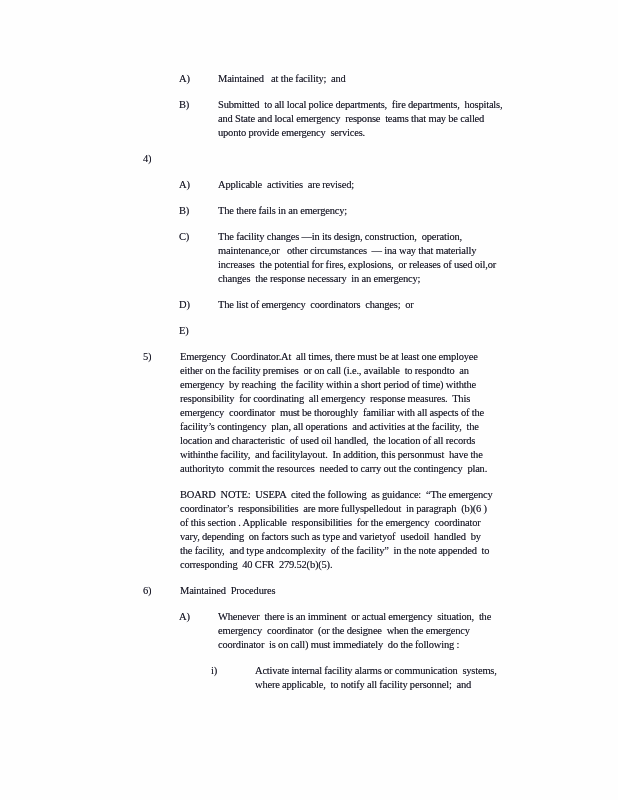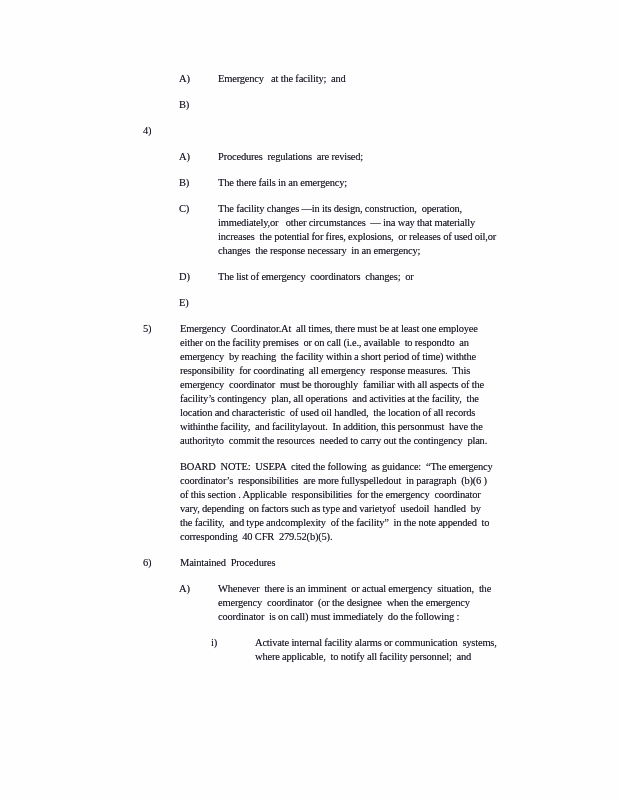--- a/index.html
+++ b/index.html
@@ -37,45 +37,48 @@
   .l3 .lbl { width: 44px; }
   .note { padding-left: 180px; }
 </style>
 </head>
 <body>
 
 <div class="page">
 
   <div class="row l2">
     <span class="lbl">A)</span>
-    <span class="txt">Emergency   at the facility;  and</span>
+    <span class="txt">Maintained   at the facility;  and</span>
   </div>
 
   <div class="row l2">
     <span class="lbl">B)</span>
+    <span class="txt">Submitted  to all local police departments,  fire departments,  hospitals,
+and State and local emergency  response  teams that may be called
+uponto provide emergency  services.</span>
   </div>
 
   <div class="row l1">
     <span class="lbl">4)</span>
   </div>
 
   <div class="row l2">
     <span class="lbl">A)</span>
-    <span class="txt">Procedures  regulations  are revised;</span>
+    <span class="txt">Applicable  activities  are revised;</span>
   </div>
 
   <div class="row l2">
     <span class="lbl">B)</span>
     <span class="txt">The there fails in an emergency;</span>
   </div>
 
   <div class="row l2">
     <span class="lbl">C)</span>
     <span class="txt">The facility changes —in its design, construction,  operation,
-immediately,or   other circumstances  — ina way that materially
+maintenance,or   other circumstances  — ina way that materially
 increases  the potential for fires, explosions,  or releases of used oil,or
 changes  the response necessary  in an emergency;</span>
   </div>
 
   <div class="row l2">
     <span class="lbl">D)</span>
     <span class="txt">The list of emergency  coordinators  changes;  or</span>
   </div>
 
   <div class="row l2">

